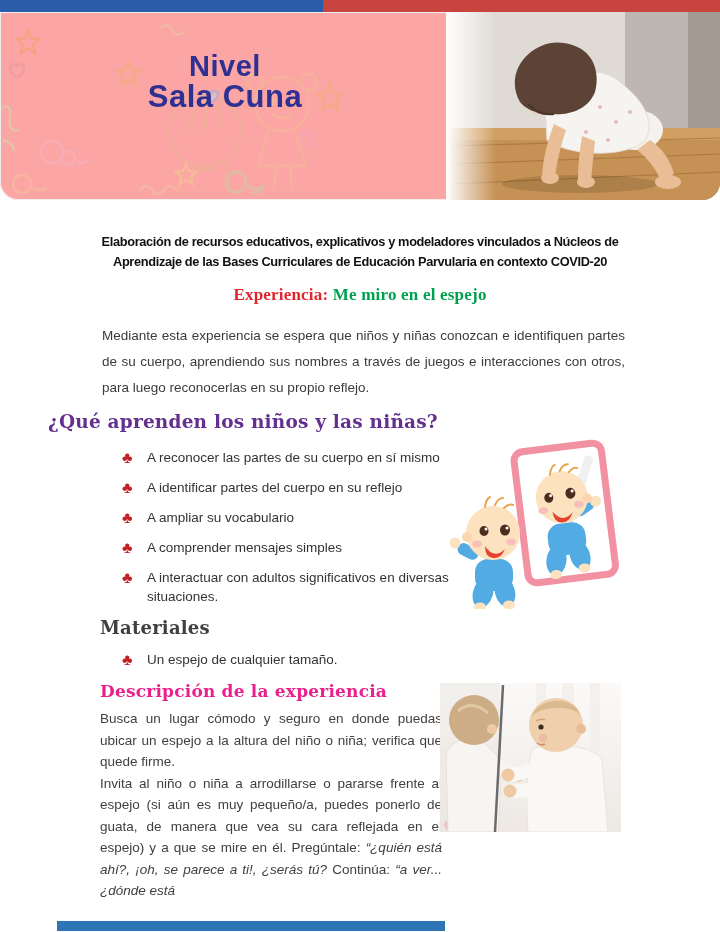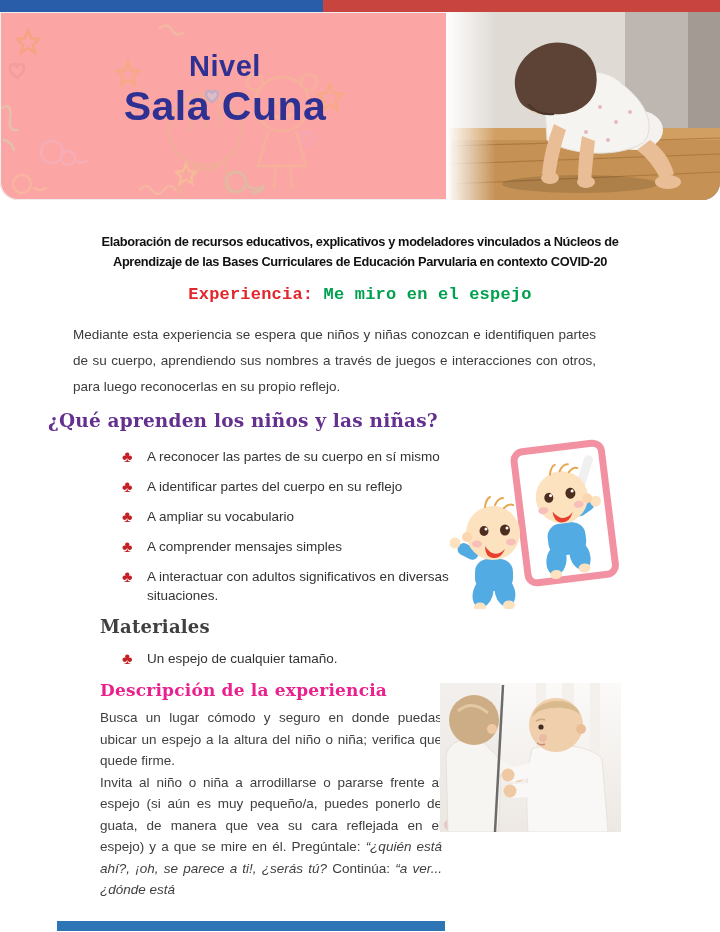--- a/index.html
+++ b/index.html
@@ -9,33 +9,33 @@
   
   .topbar{position:absolute;top:0;left:0;width:720px;height:12px;display:flex}
   .topbar-blue{width:323px;height:100%;background:#2A5DA9}
   .topbar-red{flex:1;height:100%;background:#C8443F}
   
   .banner{position:absolute;top:12px;left:0;width:720px;height:188px;background:#fca5a5;
           border-radius:0 0 18px 18px;overflow:hidden;box-shadow:inset 0 0 0 1px #efefef}
   .doodles{position:absolute;left:0;top:0;width:460px;height:188px}
   .banner-title{position:absolute;left:100px;top:40px;width:250px;text-align:center;color:#2E3192;line-height:1}
   .banner-title .t1{font-size:29px;font-weight:700;letter-spacing:.5px}
-  .banner-title .t2{font-size:41px;font-weight:700;letter-spacing:.5px;margin-top:5px}
+  .banner-title .t2{font-size:31px;font-weight:700;letter-spacing:.5px;}
   .toddler{position:absolute;right:0;top:0;width:270px;height:188px}
   .toddler-fade{position:absolute;right:224px;top:0;width:50px;height:188px;
                 background:linear-gradient(90deg,#fff 0%,rgba(255,255,255,0) 100%)}
   
   .content{position:absolute;top:218px;left:0;width:720px}
   .intro{margin:14px auto 8px;text-align:center;font-weight:700;font-size:12.8px;letter-spacing:-.35px;
          line-height:20px;color:#111;white-space:nowrap}
-  .exp-heading{margin-top:13px;text-align:center;font-family:Liberation Mono, monospace;font-weight:700;
+  .exp-heading{margin-top:13px;text-align:center;font-family:Liberation Serif, serif;font-weight:700;
                font-size:17px;white-space:nowrap;letter-spacing:.2px}
   .exp-label{color:#E2262C}
   .exp-title{color:#00A14E}
-  .lead{margin:18px 0 0 73px;width:523px;font-size:13.5px;line-height:26px;color:#3b3b3b;text-align:justify}
+  .lead{margin:18px 0 0 102px;width:523px;font-size:13.5px;line-height:26px;color:#3b3b3b;text-align:justify}
   .h-serif{font-family:"DejaVu Serif",serif;font-weight:700;letter-spacing:.2px}
   .h-purple{margin:10px 0 0 48px;font-size:18.5px;color:#63308F}
   .h-blue{margin:4px 0 0 100px;font-size:18px;color:#404040}
   .h-pink{font-size:17px;color:#EA218C}
   .bullet-list{margin:16px 0 0 122px;list-style:none;width:386px}
   .bullet-list li{display:flex;gap:9px;margin-bottom:11px;font-size:13.5px;line-height:19px;color:#333}
   .club{color:#C42127;font-size:16px;line-height:19px;width:16px;flex:none}
   .li-text{max-width:356px}
   .mat-list{margin-top:12px}
   .desc-row{margin:12px 0 0 100px;width:345px}

